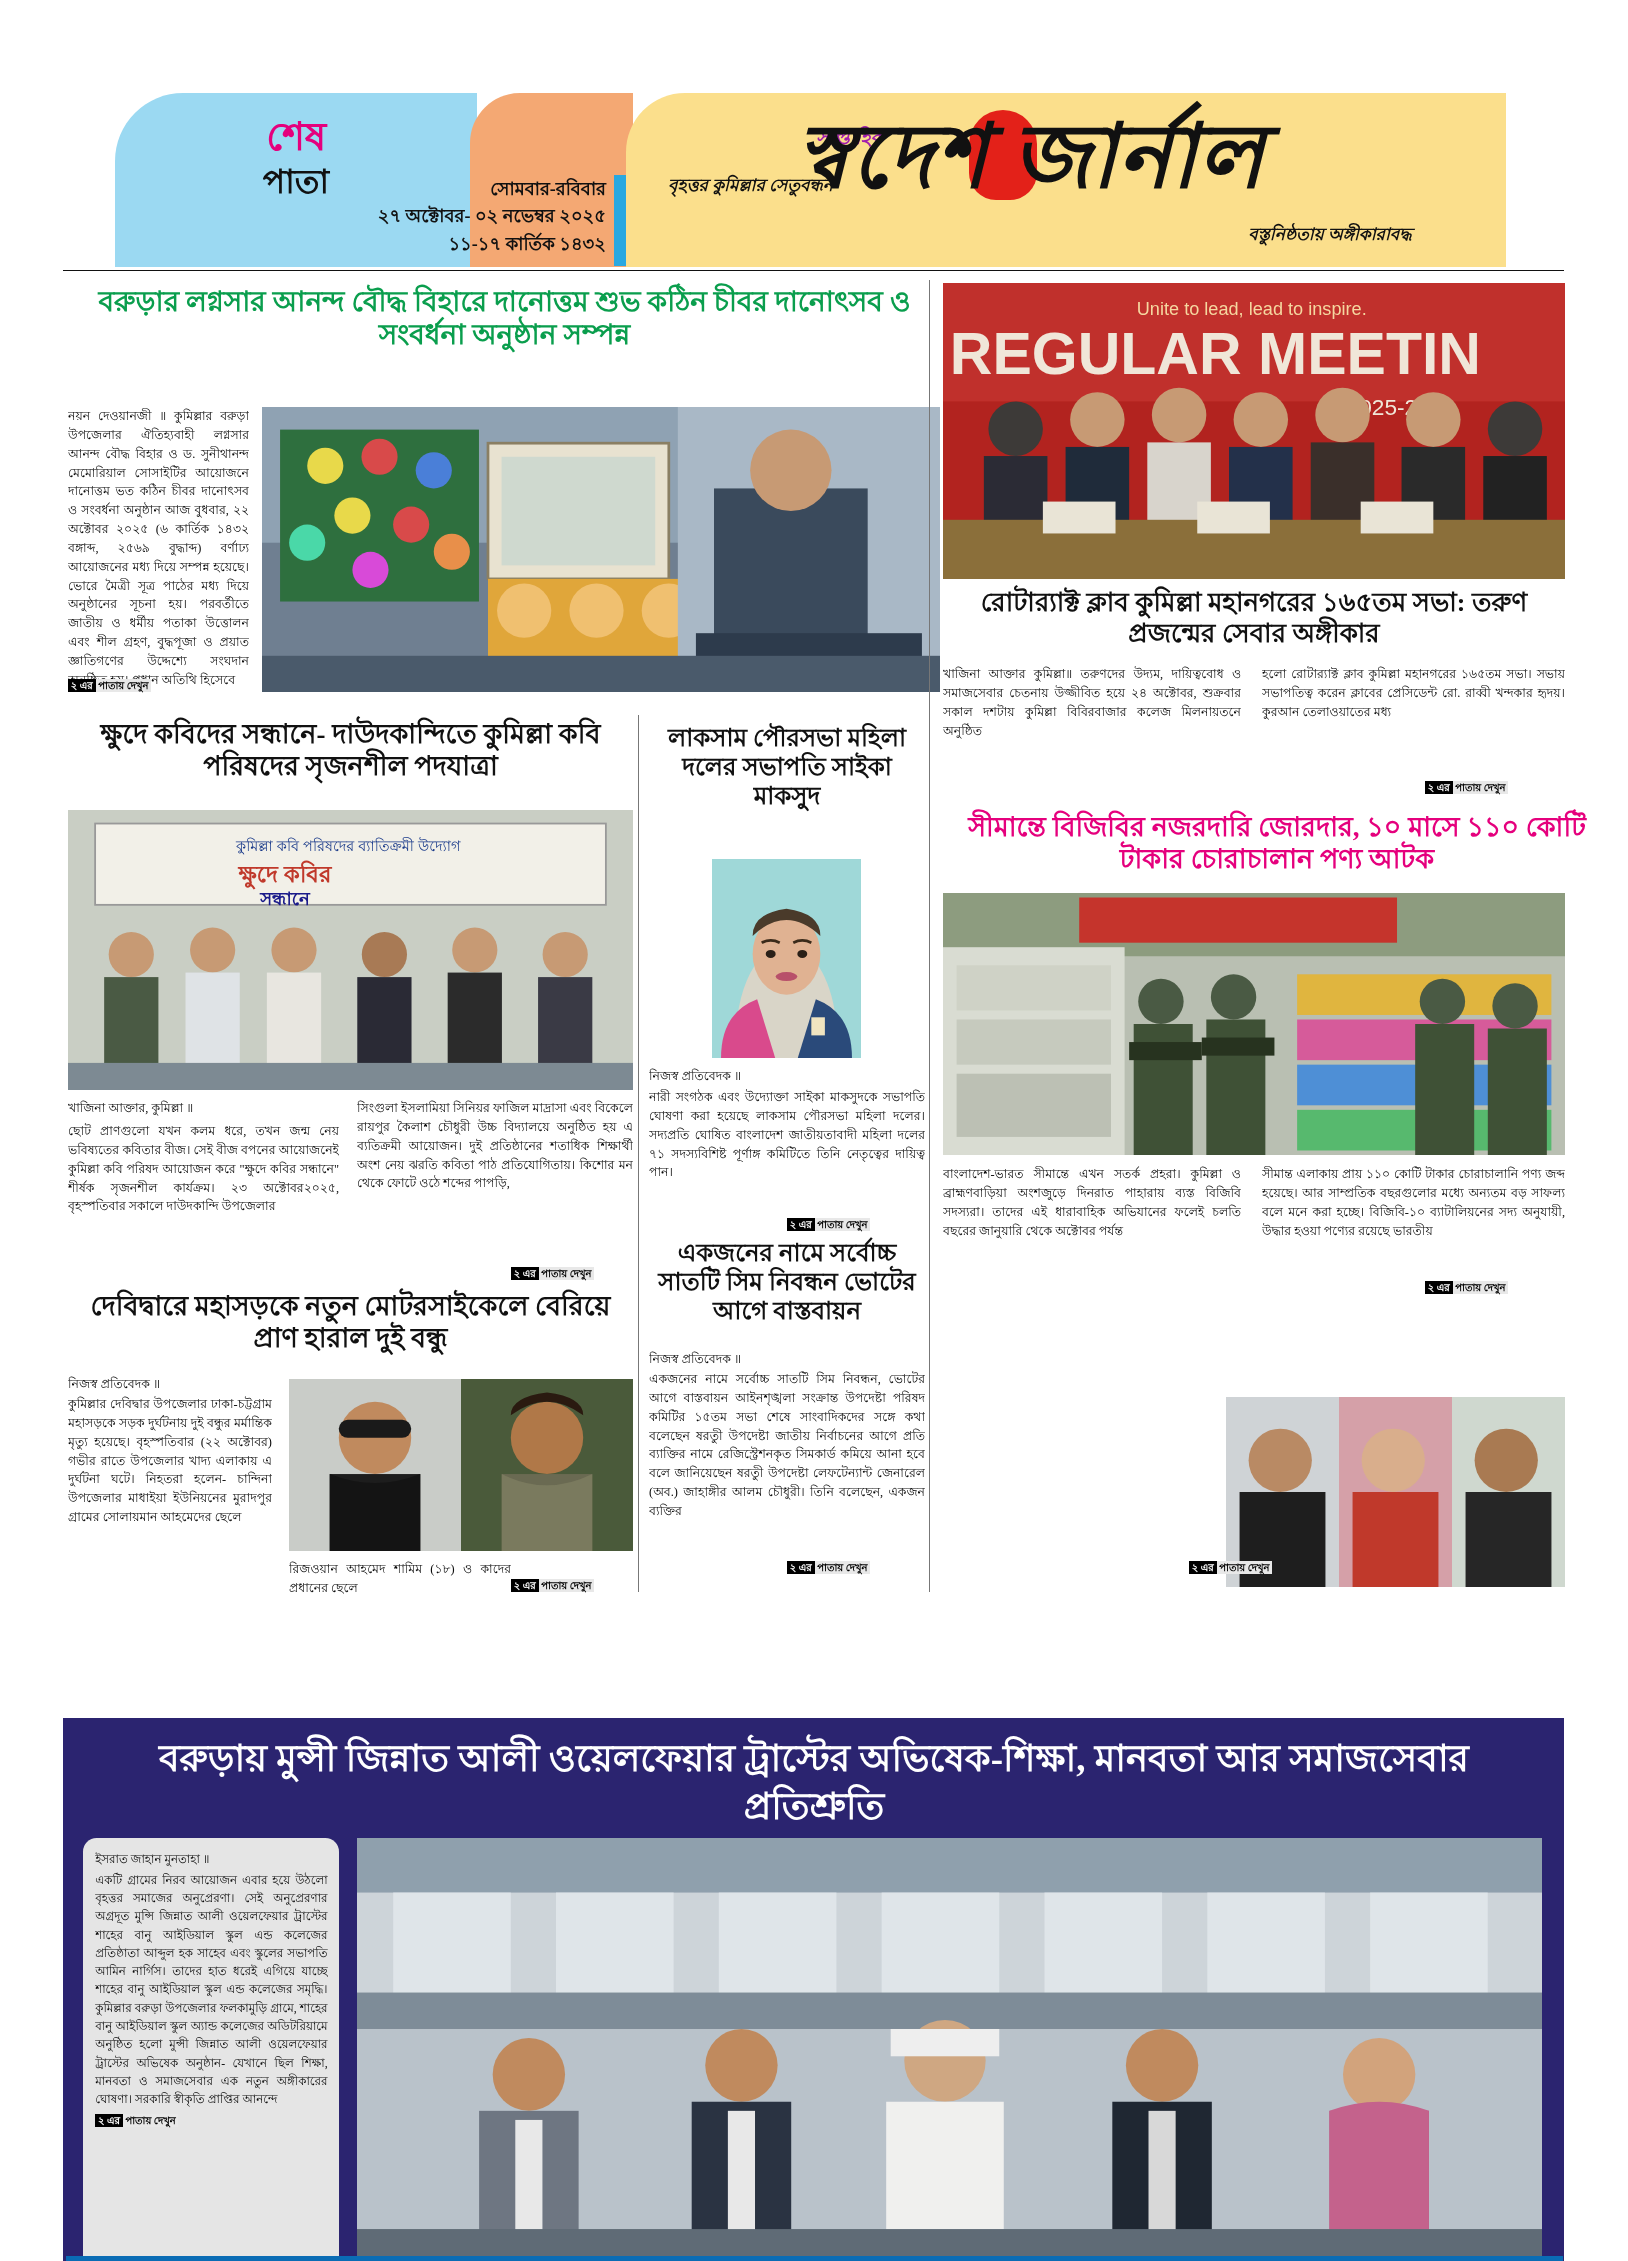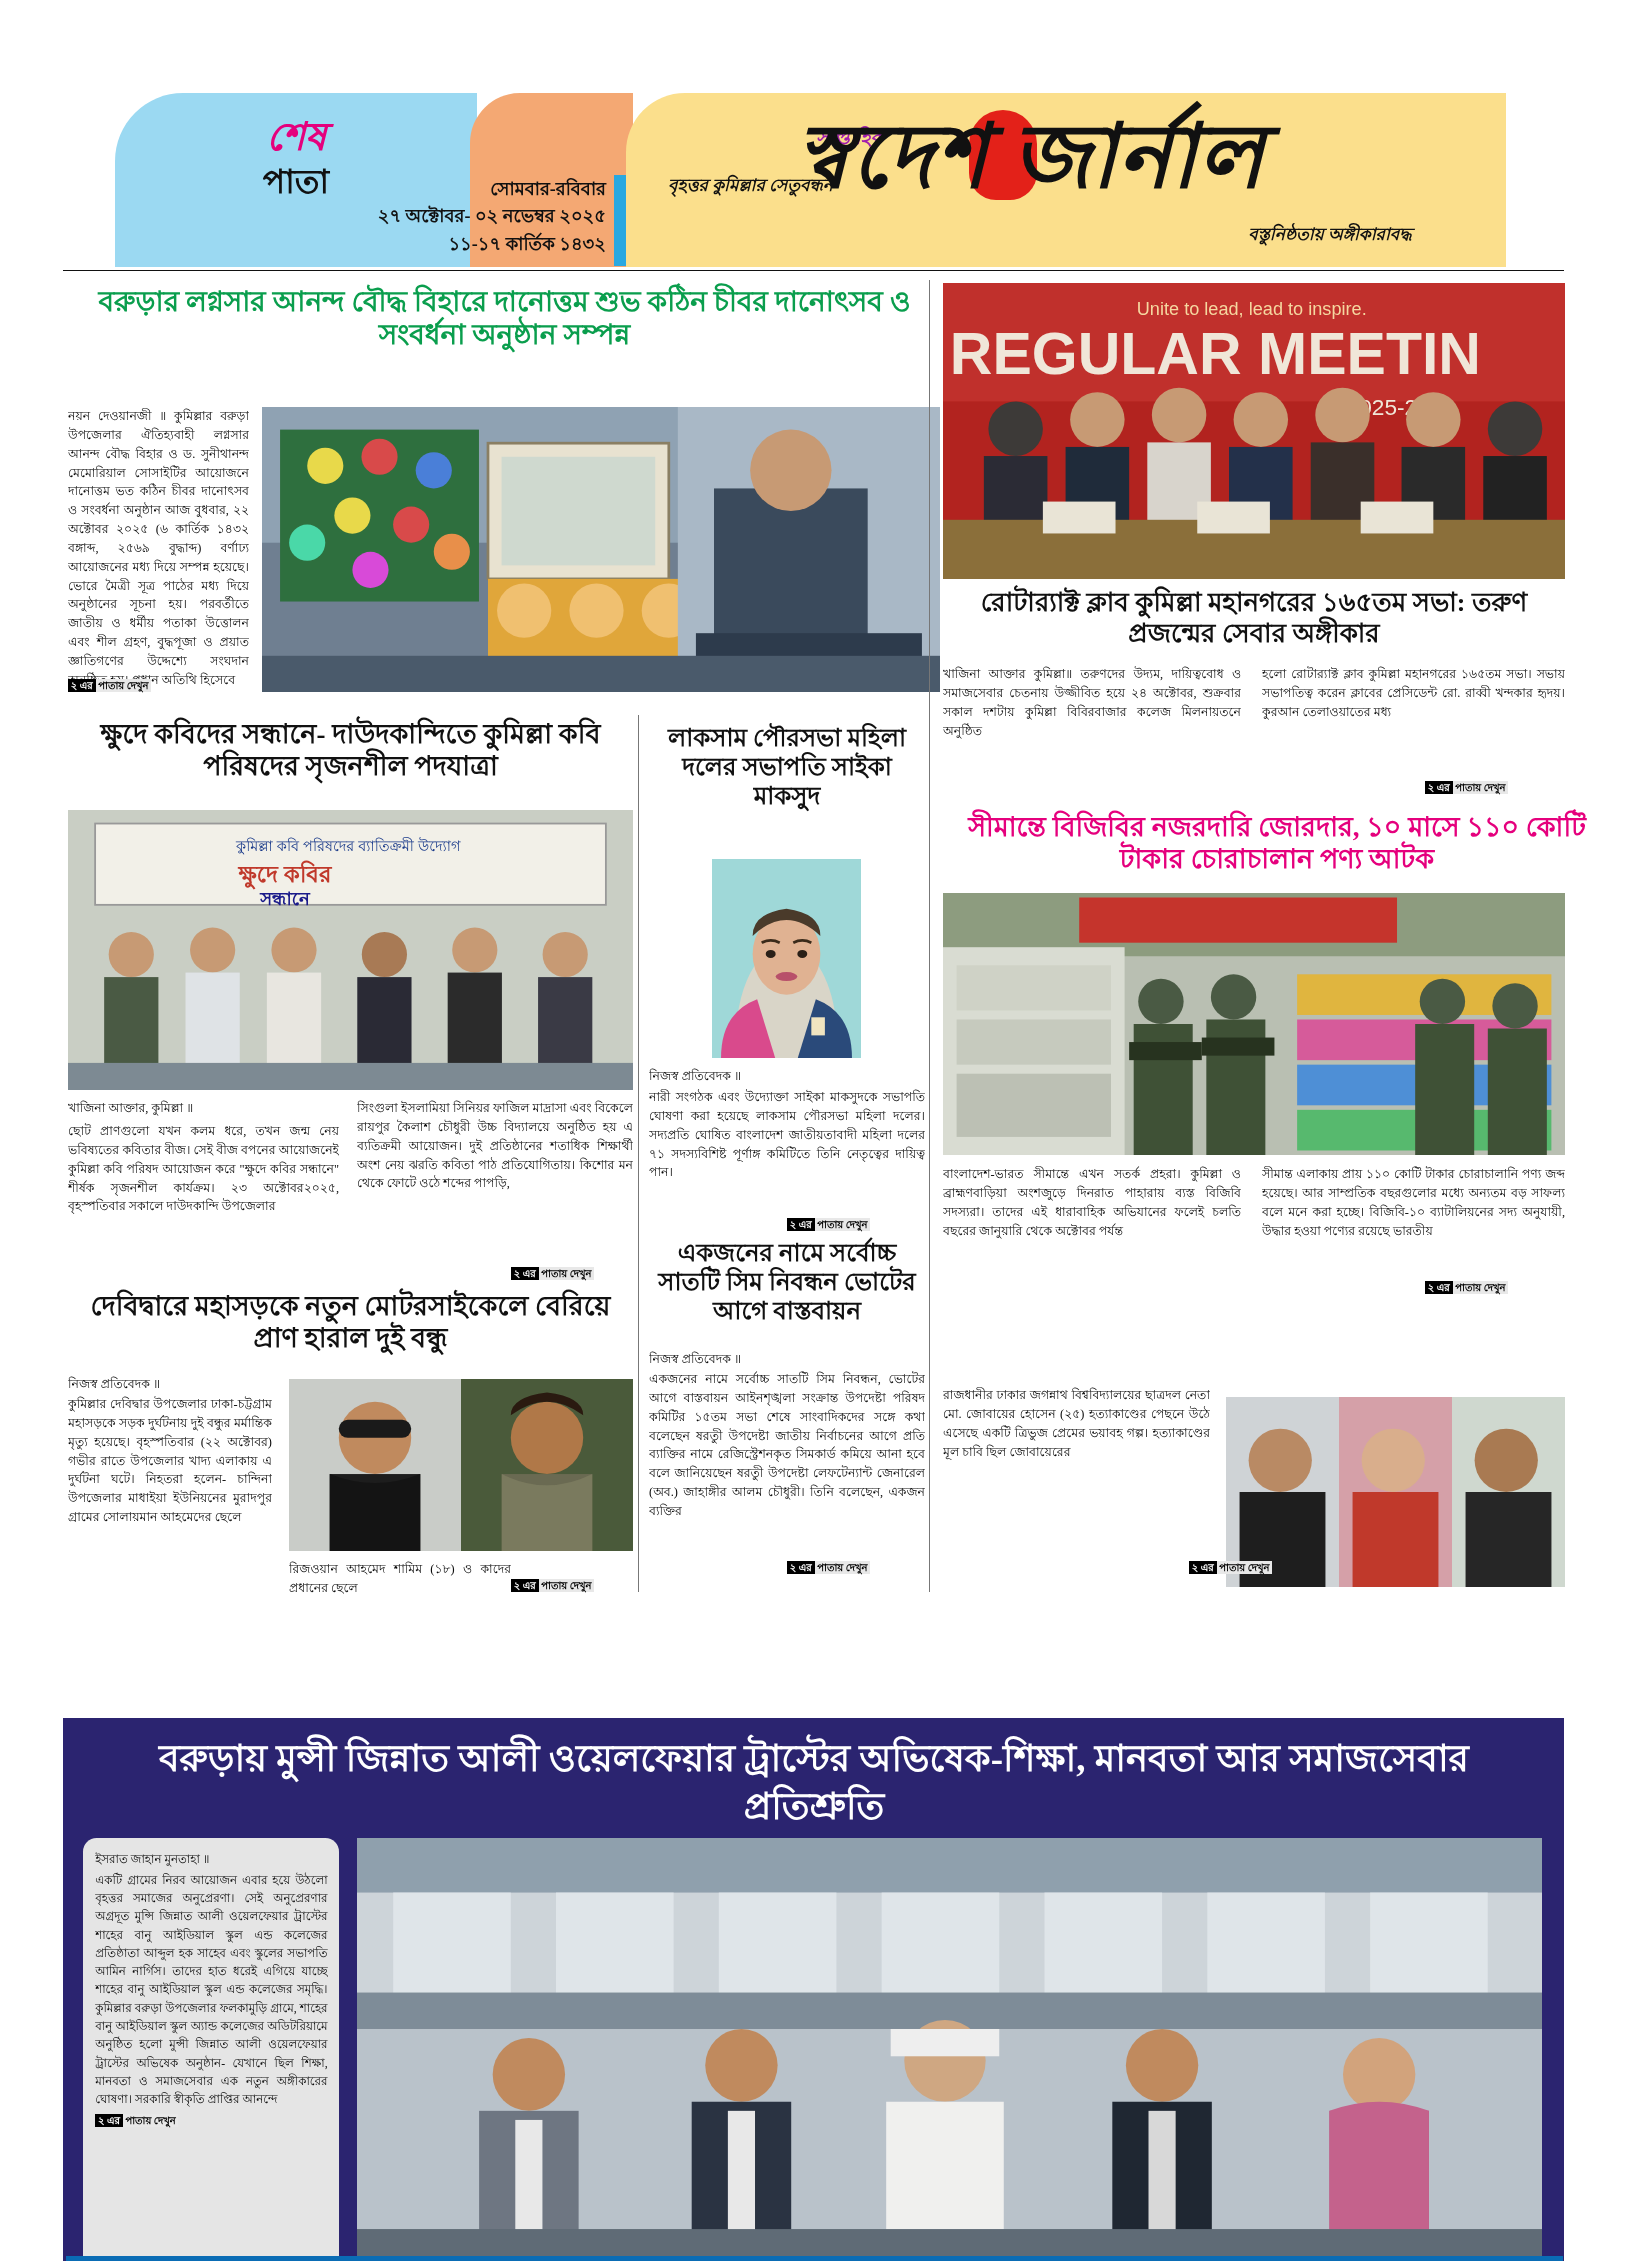--- a/index.html
+++ b/index.html
@@ -55,21 +55,20 @@
   .mh-shesh {
     position: absolute;
     left: 115px; top: 117px;
     width: 362px;
     text-align: center;
     font-size: 39px;
     font-weight: bold;
     color: #e5007d;
     letter-spacing: -0.5px;
     line-height: 1.0;
-    font-style: italic;
   }
   .mh-pata {
     position: absolute;
     left: 115px; top: 166px;
     width: 362px;
     text-align: center;
     font-size: 33px;
     font-weight: bold;
     color: #111;
     line-height: 1.0;
@@ -360,21 +359,20 @@
 
   <div class="body-col" style="position:absolute; left:943px; top:1165px; width:298px; height:113px;">বাংলাদেশ-ভারত সীমান্তে এখন সতর্ক প্রহরা। কুমিল্লা ও ব্রাহ্মণবাড়িয়া অংশজুড়ে দিনরাত পাহারায় ব্যস্ত বিজিবি সদস্যরা। তাদের এই ধারাবাহিক অভিযানের ফলেই চলতি বছরের জানুয়ারি থেকে অক্টোবর পর্যন্ত</div>
   <div class="body-col" style="position:absolute; left:1262px; top:1165px; width:303px; height:113px;">সীমান্ত এলাকায় প্রায় ১১০ কোটি টাকার চোরাচালানি পণ্য জব্দ হয়েছে। আর সাম্প্রতিক বছরগুলোর মধ্যে অন্যতম বড় সাফল্য বলে মনে করা হচ্ছে। বিজিবি-১০ ব্যাটালিয়নের সদ্য অনুযায়ী, উদ্ধার হওয়া পণ্যের রয়েছে ভারতীয়</div>
   <div style="position:absolute; left:1425px; top:1280px;">
     <span class="badge">
       <b>২ এর</b><i>পাতায় দেখুন</i>
     </span>
   </div>
 
 
-  <div class="body-col" style="position:absolute; left:943px; top:1386px; width:267px; height:199px;">রাজধানীর ঢাকার জগন্নাথ বিশ্ববিদ্যালয়ের ছাত্রদল নেতা মো. জোবায়ের হোসেন (২৫) হত্যাকাণ্ডের পেছনে উঠে এসেছে একটি ত্রিভুজ প্রেমের ভয়াবহ গল্প। হত্যাকাণ্ডের মূল চাবি ছিল জোবায়েরের</div>
 
   <div class="photo" style="left:1226px; top:1397px; width:339px; height:190px;">
     <svg class="ph-inner" viewBox="0 0 75 42" preserveAspectRatio="none">
       <rect width="75" height="42" fill="#d8d2c4"></rect>
       <rect x="0" y="0" width="25" height="42" fill="#cfd3d6"></rect>
       <circle cx="12" cy="14" r="7" fill="#b98a64"></circle>
         <rect x="3" y="21" width="19" height="21" fill="#1e1e1e"></rect>
       <rect x="25" y="0" width="25" height="42" fill="#d5a0a8"></rect>
       <circle cx="37" cy="14" r="7" fill="#d9ae8c"></circle>
         <rect x="28" y="21" width="19" height="21" fill="#c0392b"></rect>

